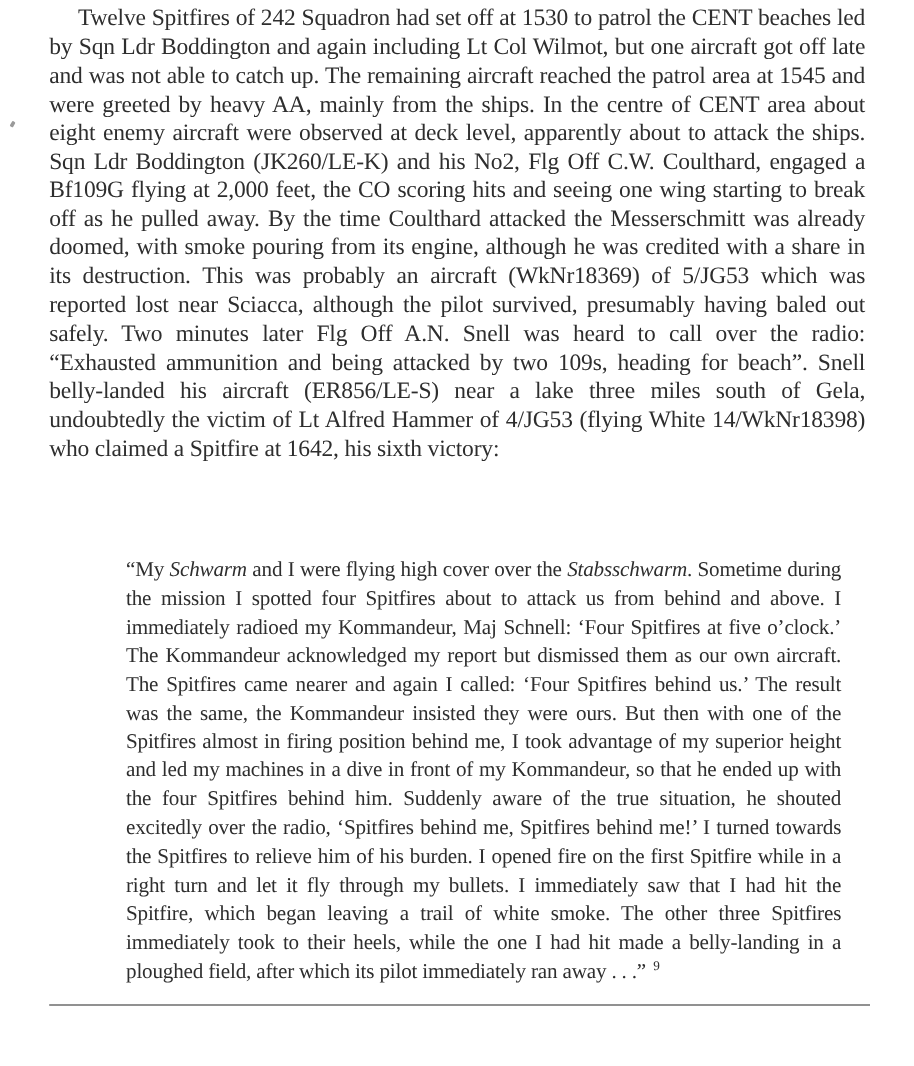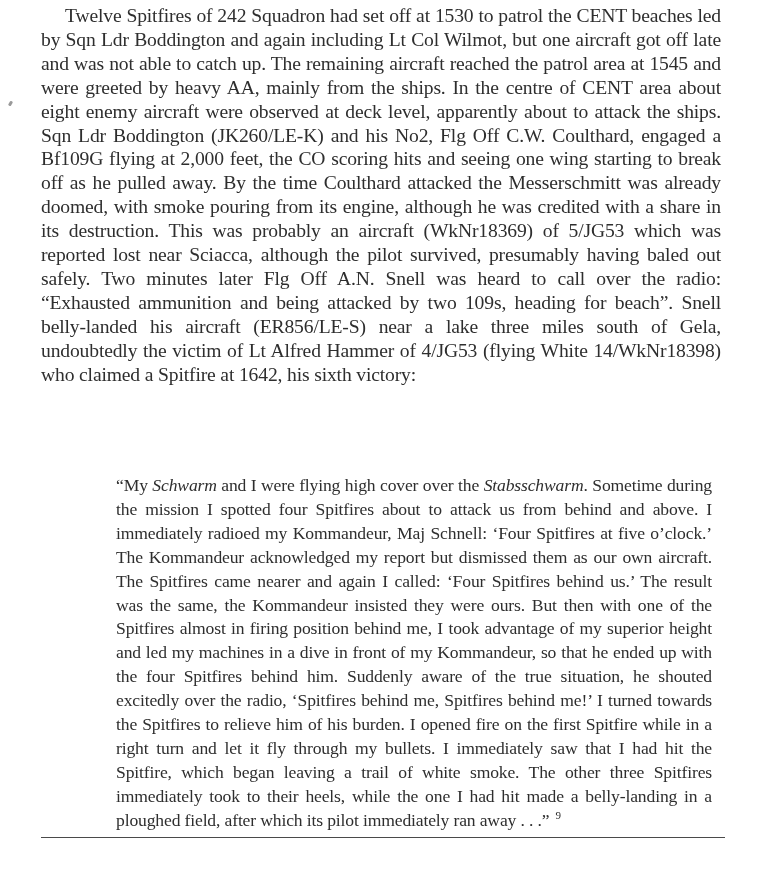--- a/index.html
+++ b/index.html
@@ -32,21 +32,21 @@
       line-height: 23.9px;
       text-align: justify;
       text-indent: 24px;
       letter-spacing: -0.15px;
     }
     .quote {
       position: absolute;
       left: 99px;
       top: 457px;
       width: 596px;
-      margin: 17px;
+      margin: 6px;
       font-size: 17.6px;
       line-height: 23.9px;
       text-align: justify;
       letter-spacing: -0.15px;
     }
     .quote em, .footnote em {
       font-style: italic;
     }
     sup.fnref {
       font-size: 11px;

